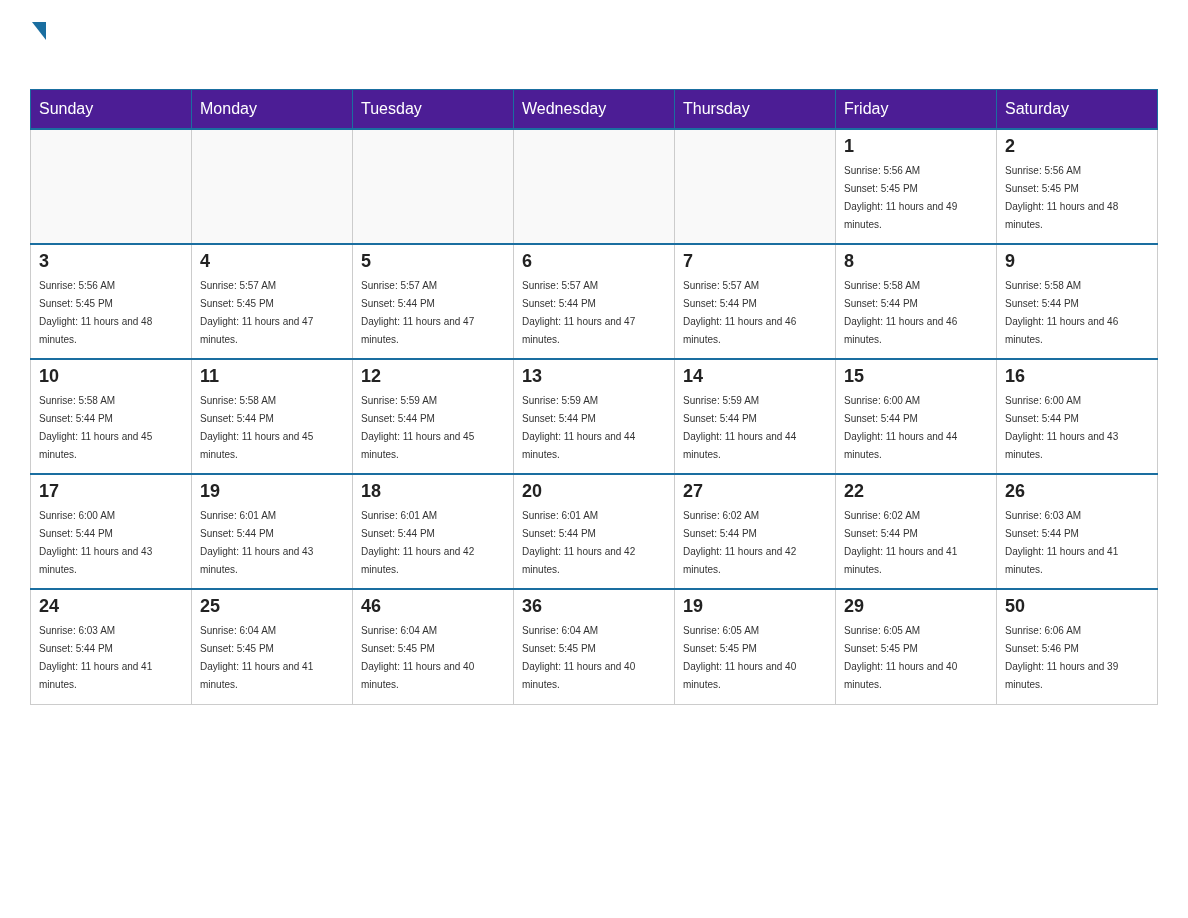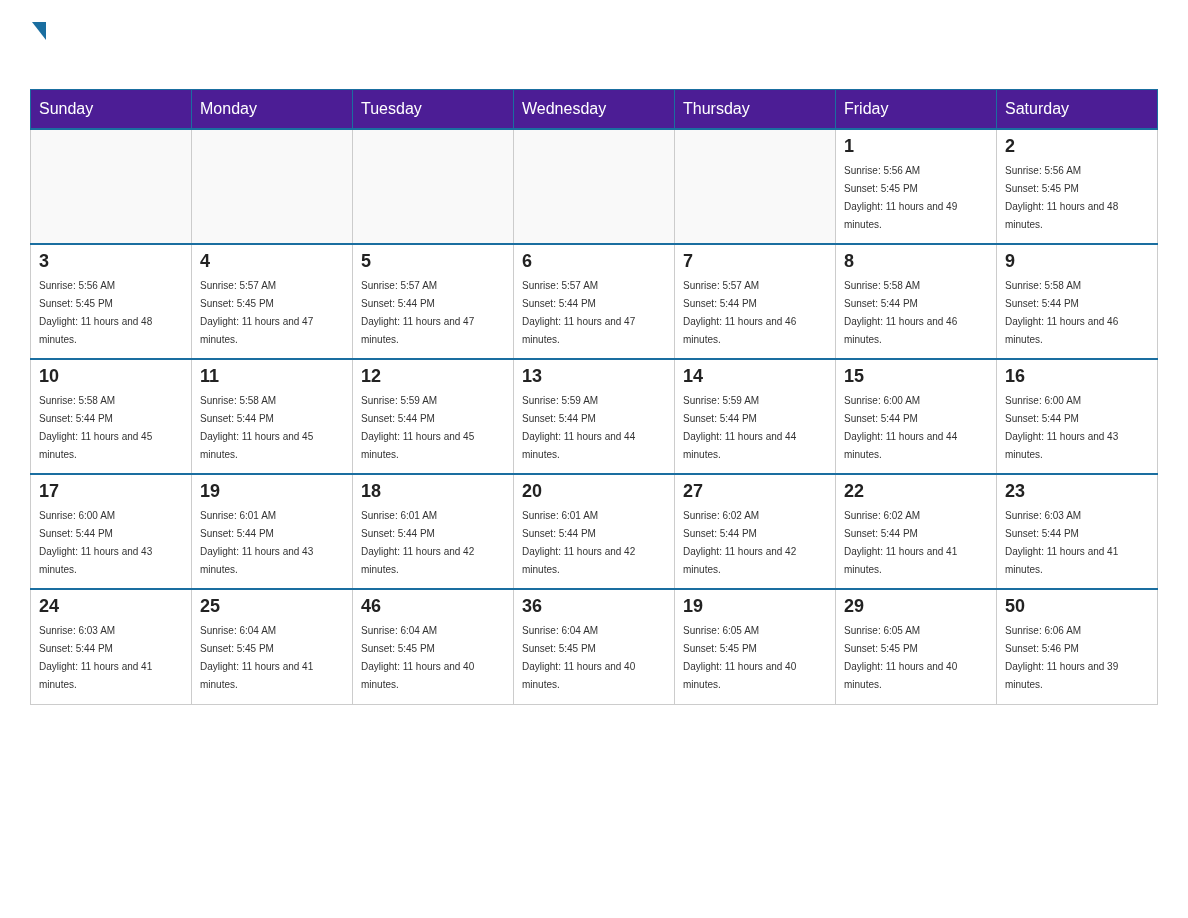--- a/index.html
+++ b/index.html
@@ -224,21 +224,21 @@
         </td>
         <td>
           <span class="day-num">27</span>
           <span class="day-info">Sunrise: 6:02 AM<br>Sunset: 5:44 PM<br>Daylight: 11 hours and 42 minutes.</span>
         </td>
         <td>
           <span class="day-num">22</span>
           <span class="day-info">Sunrise: 6:02 AM<br>Sunset: 5:44 PM<br>Daylight: 11 hours and 41 minutes.</span>
         </td>
         <td>
-          <span class="day-num">23</span>
+          <span class="day-num">26</span>
           <span class="day-info">Sunrise: 6:03 AM<br>Sunset: 5:44 PM<br>Daylight: 11 hours and 41 minutes.</span>
         </td>
       </tr>
       <tr>
         <td>
           <span class="day-num">24</span>
           <span class="day-info">Sunrise: 6:03 AM<br>Sunset: 5:44 PM<br>Daylight: 11 hours and 41 minutes.</span>
         </td>
         <td>
           <span class="day-num">25</span>

